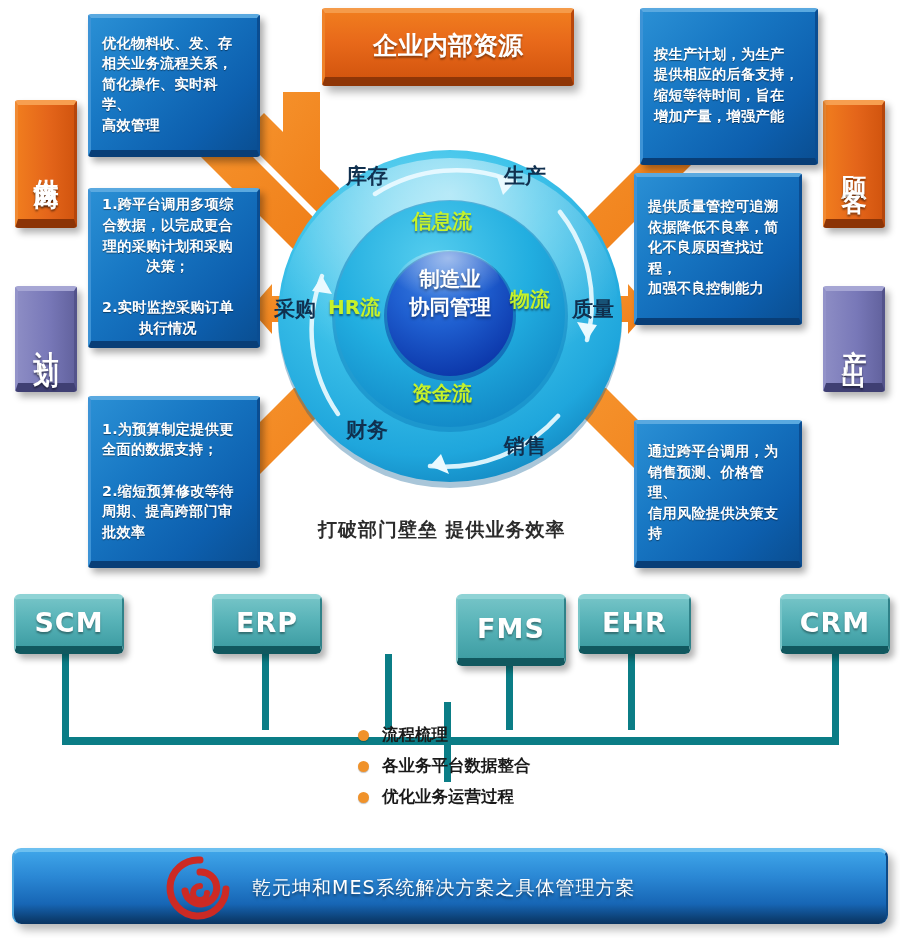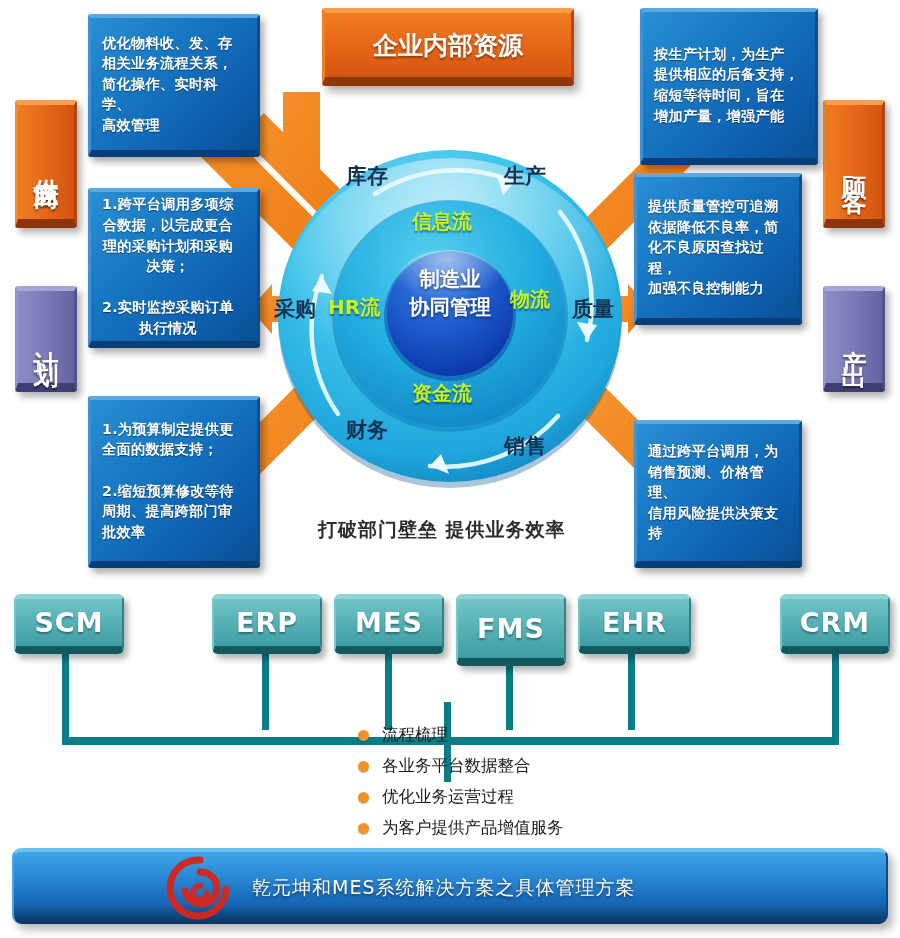--- a/index.html
+++ b/index.html
@@ -93,21 +93,21 @@
 
   
   .conn{position:absolute;background:#0b7d86;}
 
   
   #bullets{position:absolute;left:358px;top:724px;}
   .bullet{display:flex;align-items:center;margin-bottom:9px;}
   .bdot{width:11px;height:11px;border-radius:50%;
         background:#f0922a;margin-right:13px;flex:0 0 auto;
         box-shadow:0 1px 1px rgba(0,0,0,.25);}
-  .btext{font-size:16.5px;font-weight:normal;color:#1a1a1a;}
+  .btext{font-size:16.5px;font-weight:bold;color:#1a1a1a;}
 
   
   #banner{
     position:absolute;left:12px;top:848px;width:876px;height:76px;
     box-sizing:border-box;
     background:linear-gradient(180deg,#3ea4e8 0%,#2a87d4 35%,#1766b5 72%,#0c3f73 93%,#0a3461 100%);
     border-top:4px solid #6dc0f0;
     border-left:2px solid #4aa6e0;
     border-right:2px solid #0d4a88;
     border-radius:9px;
@@ -314,23 +314,20 @@
   <div class="conn" style="left:832px;top:654px;width:7px;height:90px;"></div>
   <div class="conn" style="left:62px;top:737px;width:777px;height:8px;"></div>
   <div class="conn" style="left:444px;top:702px;width:7px;height:80px;"></div>
 
   <div class="sysbox" style="left:14px;top:594px;width:110px;height:60px;">
     <span>SCM</span>
   </div>
   <div class="sysbox" style="left:212px;top:594px;width:110px;height:60px;">
     <span>ERP</span>
   </div>
-  <div class="sysbox" style="left:334px;top:594px;width:110px;height:60px;">
-    <span>MES</span>
-  </div>
   <div class="sysbox" style="left:456px;top:594px;width:110px;height:72px;">
     <span>FMS</span>
   </div>
   <div class="sysbox" style="left:578px;top:594px;width:113px;height:60px;">
     <span>EHR</span>
   </div>
   <div class="sysbox" style="left:780px;top:594px;width:110px;height:60px;">
     <span>CRM</span>
   </div>
 
@@ -340,24 +337,20 @@
       <span class="btext">流程梳理</span>
     </div>
     <div class="bullet">
       <span class="bdot"></span>
       <span class="btext">各业务平台数据整合</span>
     </div>
     <div class="bullet">
       <span class="bdot"></span>
       <span class="btext">优化业务运营过程</span>
     </div>
-    <div class="bullet">
-      <span class="bdot"></span>
-      <span class="btext">为客户提供产品增值服务</span>
-    </div>
   </div>
 
   <div id="banner">
     <svg width="72" height="66" style="margin-left:150px;flex:0 0 auto;" viewBox="0 0 72 66">
       <g fill="none" stroke="#cc2a24" stroke-width="7" stroke-linecap="round">
         <path d="M36 5 A28 28 0 1 0 62 34"></path>
         <path d="M36 17 A16 16 0 1 1 21 36"></path>
       </g>
       <path d="M36 31 A7 7 0 1 0 43 38" fill="none" stroke="#cc2a24" stroke-width="6" stroke-linecap="round"></path>
     </svg>

